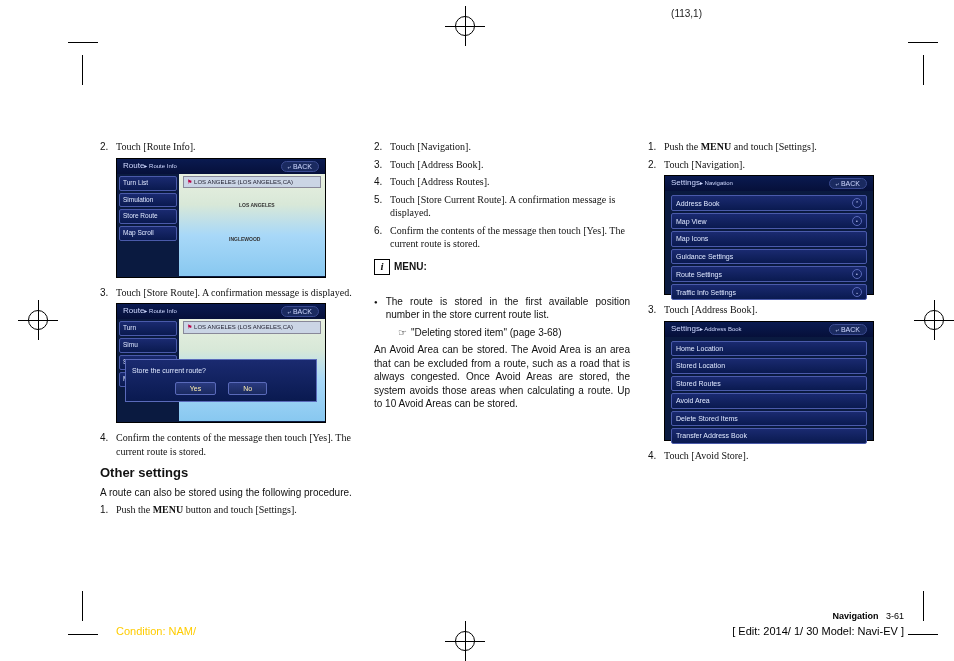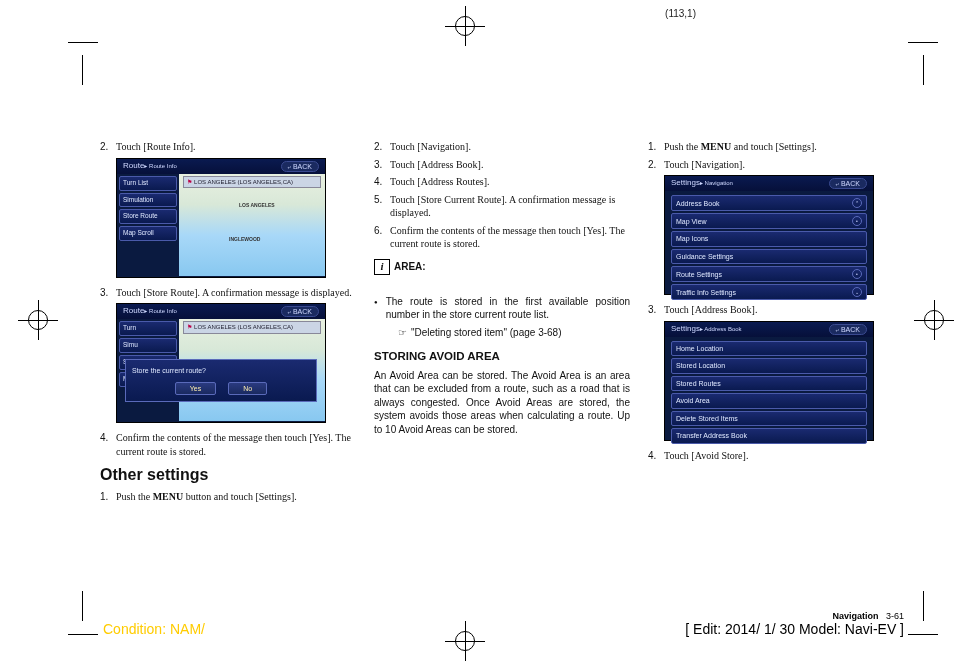--- a/index.html
+++ b/index.html
@@ -1,17 +1,17 @@
 <!DOCTYPE html>
 <html><head>
 <meta charset="utf-8">
 <style>
   * { margin: 0; padding: 0; box-sizing: border-box; }
   body { font-family: Arial, Helvetica, sans-serif; background: #fff; width: 954px; height: 661px; position: relative; overflow: hidden; }
-  .page-coord { position: absolute; top: 8px; right: 258px; font-size: 10px; color: #222; }
+  .page-coord { position: absolute; top: 8px; right: 252px; font-size: 10px; color: #222; }
   .crop-mark { position: absolute; background: #000; }
   .crop-h-top { top: 42px; left: 68px; width: 30px; height: 1px; }
   .crop-v-left { top: 55px; left: 82px; width: 1px; height: 30px; }
   .crop-h-bot { bottom: 26px; left: 68px; width: 30px; height: 1px; }
   .crop-v-bl { bottom: 40px; left: 82px; width: 1px; height: 30px; }
   .crop-r-top { top: 42px; right: 16px; width: 30px; height: 1px; }
   .crop-r-v { top: 55px; right: 30px; width: 1px; height: 30px; }
   .crop-r-bot { bottom: 26px; right: 16px; width: 30px; height: 1px; }
   .crop-r-vb { bottom: 40px; right: 30px; width: 1px; height: 30px; }
   .reg-mark { position: absolute; width: 40px; height: 40px; }
@@ -39,33 +39,33 @@
   .map-label { position: absolute; top: 2px; left: 4px; right: 4px; background: rgba(200,210,230,.9); font-size: 6px; padding: 1px 3px; color: #223; border: 1px solid #889; }
   .map-city { position: absolute; font-size: 5px; color: #333; font-weight: bold; }
   .dialog { position: absolute; top: 40px; left: 8px; right: 8px; background: linear-gradient(#1a2a70,#0a1a50); border: 1px solid #5a6aba; padding: 6px; }
   .dialog-text { color: #dfe8ff; font-size: 7px; margin-bottom: 6px; }
   .dialog-btns { display: flex; justify-content: center; gap: 12px; }
   .dlg-btn { background: linear-gradient(#2a3a80,#1a2a60); border: 1px solid #5a6aba; color: #ffefb0; font-size: 7px; padding: 1px 14px; border-radius: 2px; }
   .screen2 { width: 210px; height: 120px; background: #0a1a40; border: 1px solid #000; margin: 4px 0 8px 16px; }
   .settings-body { padding: 4px 6px; display: flex; flex-direction: column; gap: 2px; }
   .set-item { display: flex; justify-content: space-between; align-items: center; background: linear-gradient(#1a2a70,#0a1a50); border: 1px solid #4a5aaa; color: #dfe8ff; font-size: 7px; padding: 2px 4px; border-radius: 2px; }
   .scroll-ind { width: 10px; height: 10px; border: 1px solid #5a6aba; border-radius: 50%; display: flex; align-items: center; justify-content: center; font-size: 5px; color: #cfd8ff; }
-  .subhead { font-weight: bold; font-size: 16px; margin: 6px 0 4px; }
+  .subhead { font-weight: bold; font-size: 13px; margin: 6px 0 4px; }
   .heading { font-weight: bold; font-size: 11.5px; margin: 10px 0 4px; }
   .info-box { display: flex; align-items: center; gap: 4px; margin: 8px 0 4px; }
   .info-icon { width: 16px; height: 16px; border: 1.5px solid #000; display: flex; align-items: center; justify-content: center; font-weight: bold; font-size: 11px; font-family: serif; font-style: italic; }
   .bullet-list { list-style: none; margin-left: 0; }
   .bullet-list li { display: flex; margin-bottom: 4px; margin-top: 20px; }
   .bullet-list li::before { content: "●"; font-size: 6px; margin-right: 8px; margin-top: 3px; }
   .ref-icon::before { content: "☞"; margin-right: 4px; }
   .justify { text-align: justify; }
   .footer { position: absolute; bottom: 40px; left: 100px; right: 50px; display: flex; justify-content: space-between; font-size: 9px; }
   .footer-right { font-weight: bold; }
   .footer-right .pg { font-weight: normal; }
-  .meta { position: absolute; bottom: 24px; left: 103px; right: 50px; display: flex; justify-content: space-between; font-size: 14px; }
+  .meta { position: absolute; bottom: 24px; left: 116px; right: 50px; display: flex; justify-content: space-between; font-size: 11px; }
   .cond { color: #ffcc00; }
 </style>
 </head>
 <body>
 
 <div class="page-coord">(113,1)</div>
 
 <div class="crop-mark crop-h-top"></div>
 <div class="crop-mark crop-v-left"></div>
 <div class="crop-mark crop-h-bot"></div>
@@ -151,20 +151,21 @@
     </div>
 
     <ol>
       <li>
           <span class="num">4.</span>
           <span class="txt justify">Confirm the contents of the message then touch [Yes]. The current route is stored.</span>
         </li>
     </ol>
 
     <div class="subhead">Other settings</div>
+    <div class="justify">A route can also be stored using the following procedure.</div>
     <ol style="margin-top:4px">
       <li>
           <span class="num">1.</span>
           <span class="txt justify"><span>Push the </span><b>MENU</b><span> button and touch [Settings].</span></span>
         </li>
     </ol>
   </div>
 
   <div class="col">
     <ol>
@@ -185,30 +186,29 @@
           <span class="txt">Touch [Store Current Route]. A confirmation message is displayed.</span>
         </li>
       <li>
           <span class="num">6.</span>
           <span class="txt justify">Confirm the contents of the message then touch [Yes]. The current route is stored.</span>
         </li>
     </ol>
 
     <div class="info-box">
       <div class="info-icon">i</div>
-      <b>AREA:</b>
+      <b>MENU:</b>
     </div>
     <ul class="bullet-list">
       <li>
           <span class="justify">The route is stored in the first available position number in the store current route list.</span>
         </li>
     </ul>
     <div style="margin-left:24px;margin-bottom:4px"><span class="ref-icon"></span><span>"Deleting stored item" (page 3-68)</span></div>
 
-    <div class="heading">STORING AVOID AREA</div>
     <div class="justify">An Avoid Area can be stored. The Avoid Area is an area that can be excluded from a route, such as a road that is always congested. Once Avoid Areas are stored, the system avoids those areas when calculating a route. Up to 10 Avoid Areas can be stored.</div>
   </div>
 
   <div class="col">
     <ol>
       <li>
           <span class="num">1.</span>
           <span class="txt"><span>Push the </span><b>MENU</b><span> and touch [Settings].</span></span>
         </li>
       <li>

